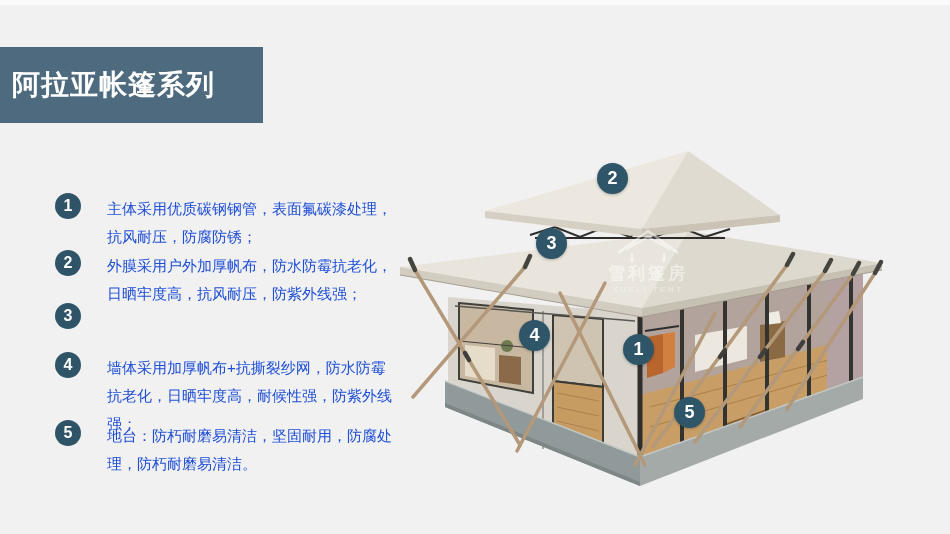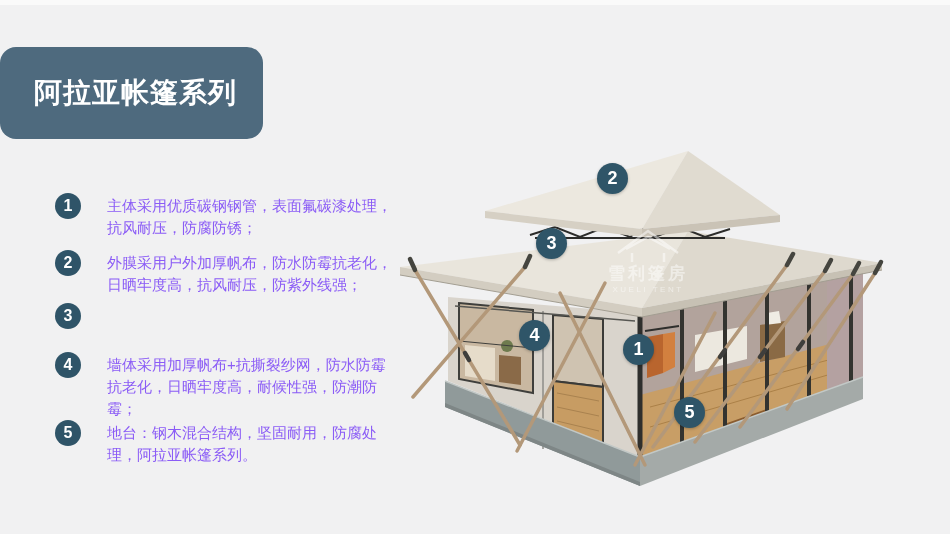--- a/index.html
+++ b/index.html
@@ -2,33 +2,33 @@
 <html><head>
 <meta charset="utf-8">
 <style>
   html,body{margin:0;padding:0;}
   body{width:950px;height:534px;background:#f1f1f2;overflow:hidden;
        font-family:"Liberation Sans","DejaVu Sans",sans-serif;}
   .stage{position:relative;width:950px;height:534px;background:#f1f1f2;}
   .topstrip{position:absolute;top:0;left:0;width:100%;height:5px;background:#fafafa;}
 
   
-  .title-ribbon{position:absolute;left:0;top:47px;width:263px;height:92px;
+  .title-ribbon{position:absolute;left:0;top:47px;width:263px;height:76px;
       background:#4e6a7e;display:flex;align-items:center;box-sizing:border-box;
-      padding-left:34px;border-radius:16px;}
+      padding-left:12px;}
   .title-ribbon h1{margin:0;color:#ffffff;font-size:28px;font-weight:bold;letter-spacing:1px;}
 
   
   .feature{position:absolute;left:55px;display:flex;align-items:flex-start;width:360px;}
   .f1{top:193px}.f2{top:250px}.f3{top:303px}.f4{top:352px}.f5{top:420px}
   .badge{width:26px;height:26px;border-radius:50%;background:#2f5468;color:#fff;
       font-size:16px;font-weight:bold;display:flex;align-items:center;justify-content:center;
       flex:none;}
-  .feature p{margin:2px 0 0 26px;width:288px;font-size:15px;line-height:22px;
-      color:#8b5cf6;}
+  .feature p{margin:2px 0 0 26px;width:288px;font-size:15px;line-height:28px;
+      color:#1d4ed8;}
 
   
   .tent-svg{position:absolute;left:395px;top:145px;width:500px;height:350px;}
 
   
   .callout{position:absolute;width:31px;height:31px;border-radius:50%;background:#2f5568;
       color:#fff;display:flex;align-items:center;justify-content:center;font-size:18px;
       font-weight:bold;box-shadow:0 1px 3px rgba(0,0,0,.25);}
   .cA{left:597px;top:163px}   
   .cB{left:536px;top:228px}   
@@ -53,25 +53,25 @@
   </div>
   <div class="feature f2">
     <div class="badge">2</div>
     <p>外膜采用户外加厚帆布，防水防霉抗老化，日晒牢度高，抗风耐压，防紫外线强；</p>
   </div>
   <div class="feature f3">
     <div class="badge">3</div>
   </div>
   <div class="feature f4">
     <div class="badge">4</div>
-    <p>墙体采用加厚帆布+抗撕裂纱网，防水防霉抗老化，日晒牢度高，耐候性强，防潮防霉；</p>
+    <p>墙体采用加厚帆布+抗撕裂纱网，防水防霉抗老化，日晒牢度高，耐候性强，防紫外线强；</p>
   </div>
   <div class="feature f5">
     <div class="badge">5</div>
-    <p>地台：钢木混合结构，坚固耐用，防腐处理，阿拉亚帐篷系列。</p>
+    <p>地台：防朽耐磨易清洁，坚固耐用，防腐处理，防朽耐磨易清洁。</p>
   </div>
 
   <svg class="tent-svg" viewBox="0 0 500 350">
 
     <g>
       <polygon points="53,152 245,168 245,312 53,236" fill="#d9d4cc"></polygon>
 
       <polygon points="64,158 138,165 138,248 64,234" fill="#c9b8a1" stroke="#3f3f3c" stroke-width="2"></polygon>
       <polygon points="70,200 100,203 100,236 70,231" fill="#e6dcca"></polygon>
       <polygon points="104,210 126,212 126,240 104,237" fill="#8a6a48"></polygon>

